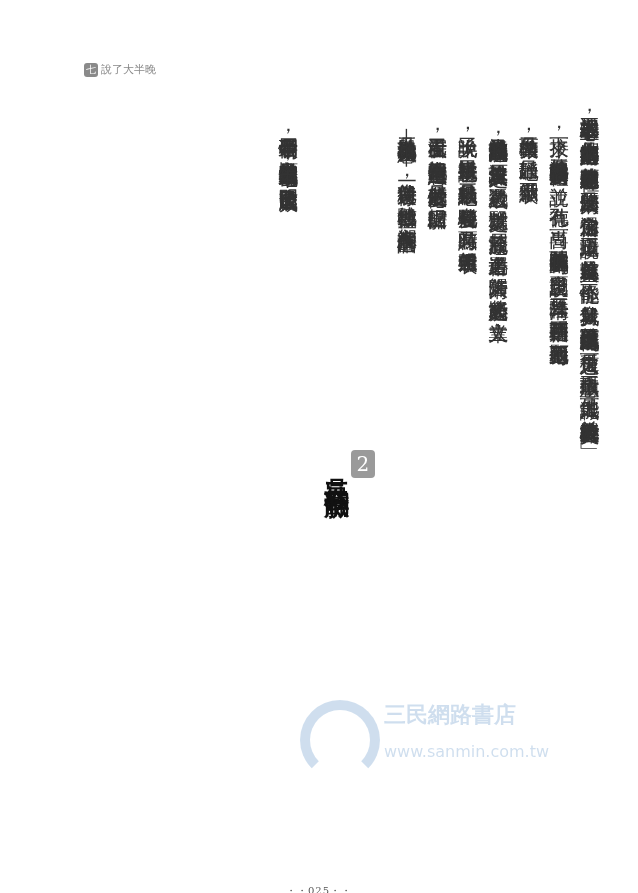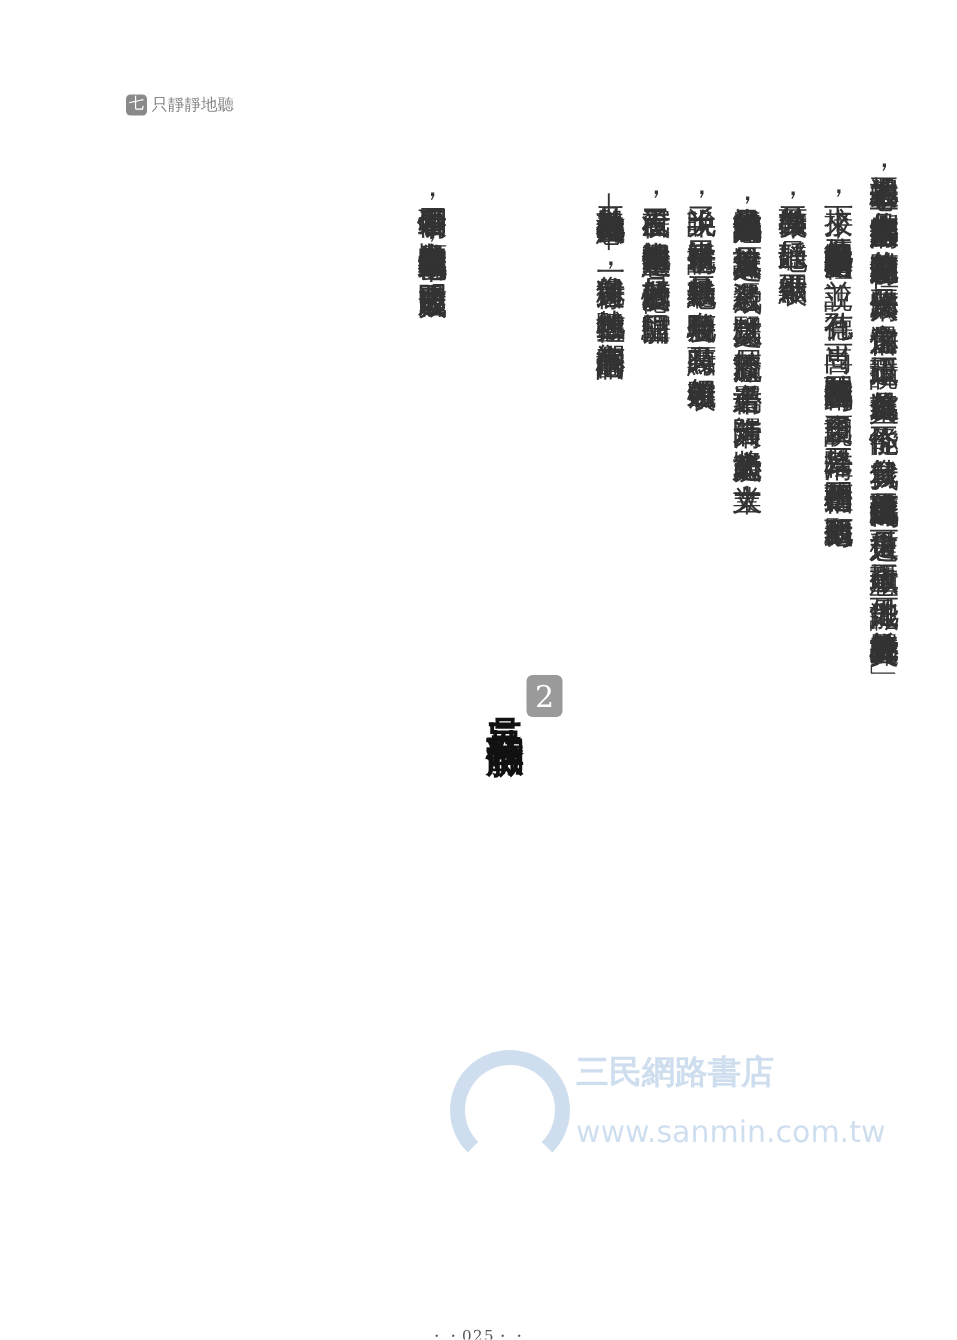--- a/index.html
+++ b/index.html
@@ -51,30 +51,30 @@
     .watermark .wm-arc {
       position: absolute; left: 0; top: 0; width: 80px; height: 80px;
       border-radius: 50%; border: 10px solid #2a6fb5; border-bottom-color: transparent;
       box-sizing: border-box;
     }
     .watermark .wm-name {
       position: absolute; left: 84px; top: 0; font-size: 22px; color: #2a6fb5;
       font-family: "DejaVu Sans", sans-serif; font-weight: bold;
     }
     .watermark .wm-url {
-      position: absolute; left: 84px; top: 42px; font-size: 20px; color: #2a6fb5;
+      position: absolute; left: 84px; top: 42px; font-size: 16px; color: #2a6fb5;
       font-family: "DejaVu Sans", sans-serif;
     }
   </style>
 </head>
 <body>
 
 <div class="running-head">
   <span class="chap-badge">七</span>
-  <span>只靜靜地聽</span>
+  <span>說了大半晚</span>
 </div>
 
 <div class="text-body">
   <p>要把過去的事放在心上，你們吳家人在盛京都生活得好好的，你的財產也原封不動在那裡，只要你歸順大清，一定會加倍還你。攝政王還說，這以前你是各為其主，不能怪你，就像舅舅我，這以前不是也與大清結下血海深仇嗎？可愈是這種人，攝政王愈敬重，他可是能識人、並能推心置腹待人的大英雄。」</p>
   <p class="indent">接下來，他便向三桂說起洪承疇和自己在清朝所受的禮遇，並說，孔有德、尚可喜、耿仲明三個降將不是都封了王嗎？多爾袞已說了，只要三桂降清，明朝封三桂是平西伯，我願封他為平西王。</p>
   <p class="indent">吳三桂面帶微笑，只靜靜地聽，卻不做一點表示。</p>
   <p class="indent">祖大壽於是又和他說起流寇的鄙賤，說這原是一班無父無君之人，憑殺戮成名。以賢甥之英雄，若屈膝於流寇，必遭千古罵名；若歸降大清，將來必能建大功、立大業。</p>
   <p class="indent">說了大半晚，祖大壽幾乎口水也講乾了，吳三桂仍只默默地聽，有時反駁他幾句，有時又點頭，但並無明確表示。</p>
   <p class="indent">看看夜已深了，祖大壽知他一時還拿不定主意，只好帶著一肚皮的遺憾，提出回驛館。</p>
   <p class="indent">吳三桂殷勤地親自送祖大壽去休息——就像對待唐通一樣，他雖極盡禮數，卻沒有一句掏心窩子的話。</p>

